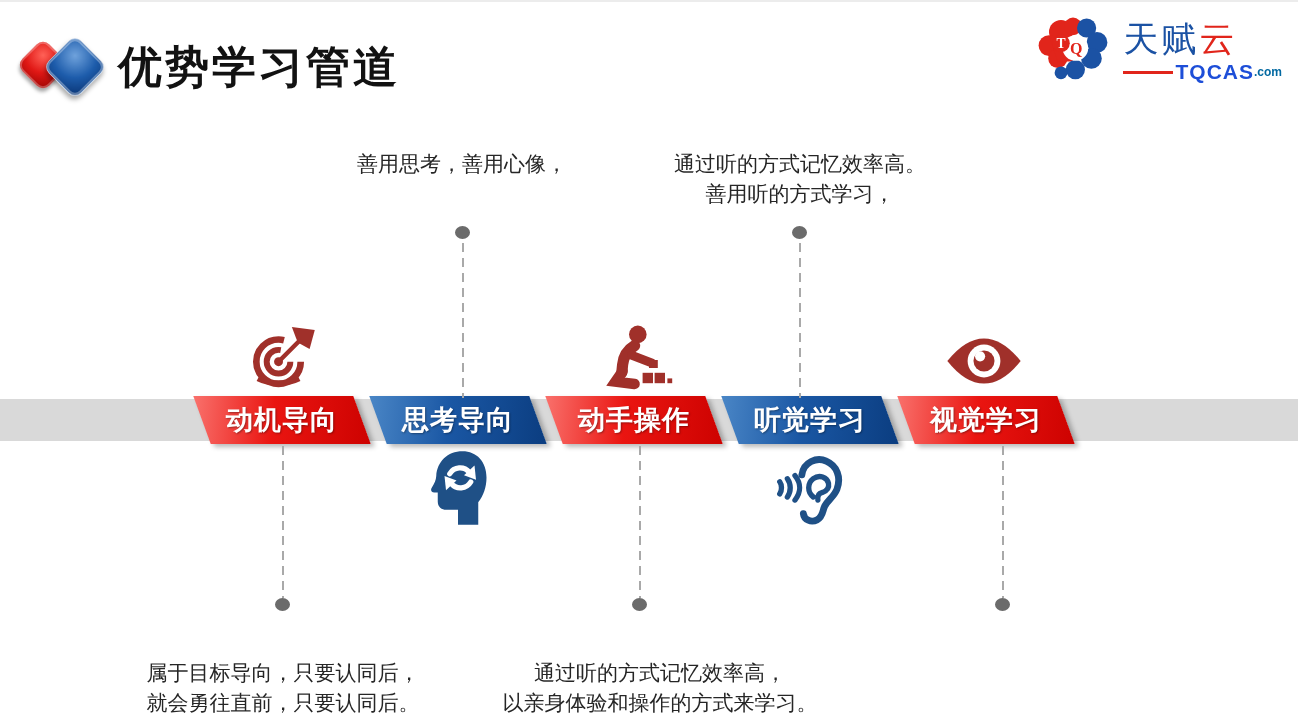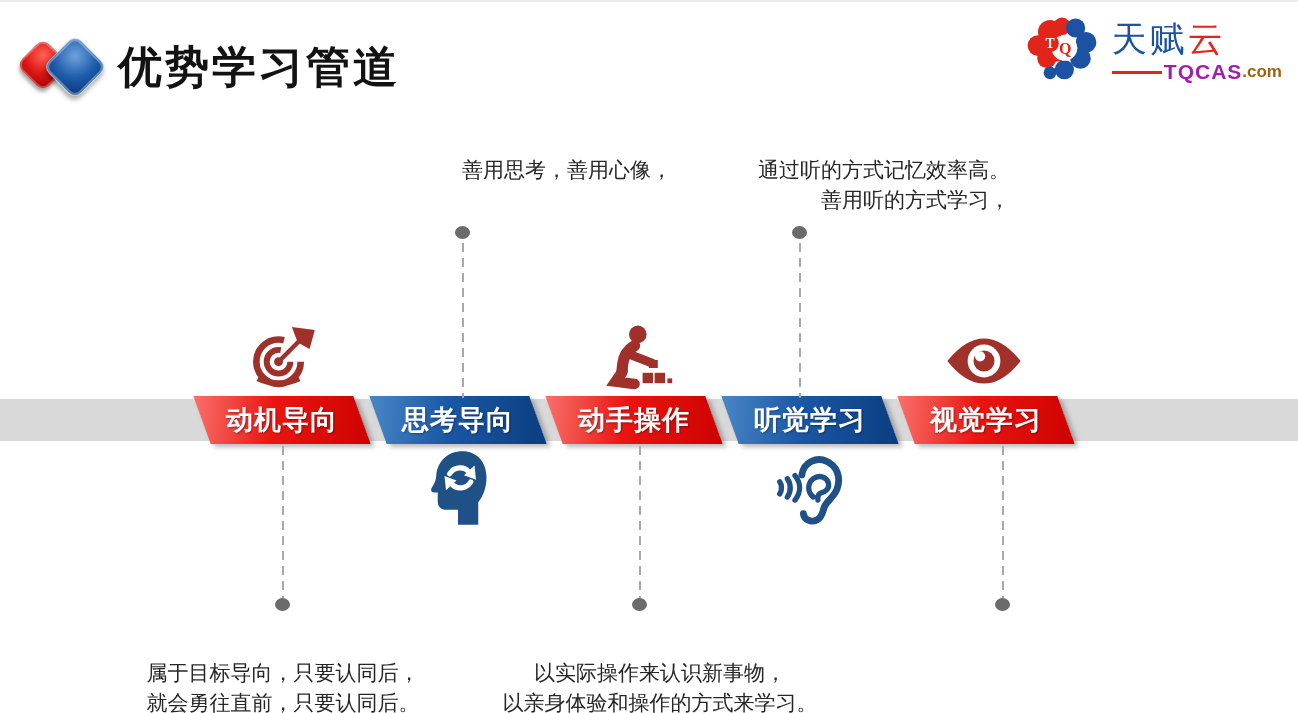--- a/index.html
+++ b/index.html
@@ -16,42 +16,42 @@
   .diamond.blue{left:52px;top:42px;width:44px;height:44px;
         background:radial-gradient(circle at 32% 32%, #6fa2dc, #1d5cab 52%, #07306e);
         box-shadow:inset 0 0 0 2px rgba(255,255,255,.32), 2px 3px 5px rgba(0,0,0,.35);
         border:1px solid rgba(255,255,255,.65);}
 
   .brand{position:absolute;top:10px;right:16px;display:flex;align-items:center;gap:6px;}
   .brand-cn{font-size:35px;font-weight:400;letter-spacing:3px;color:#1b52a4;line-height:38px;}
   .brand-cn .red-ch{color:#e1251b;}
   .brand-url{display:flex;align-items:center;margin-top:2px;}
   .brand-dash{width:50px;height:3px;background:#e1251b;margin-right:2px;}
-  .brand-tq{font-size:21px;font-weight:800;color:#a21caf;letter-spacing:1px;}
-  .brand-com{font-size:17px;font-weight:800;color:#a16207;}
+  .brand-tq{font-size:21px;font-weight:800;color:#1d4ed8;letter-spacing:1px;}
+  .brand-com{font-size:12px;font-weight:800;color:#0369a1;}
 
   
   .band{position:absolute;left:0;top:397px;width:1298px;height:42px;background:#d9d9d9;}
   .banner{position:absolute;top:394px;width:160px;height:48px;transform:skewX(20deg);
           box-shadow:3px 3px 5px rgba(0,0,0,.28);display:flex;align-items:center;justify-content:center;}
   .banner.red{background:linear-gradient(115deg,#f9716c 0%,#ea1511 45%,#cd0200 100%);}
   .banner.blue{background:linear-gradient(115deg,#4a86c6 0%,#1a57a4 45%,#0b3d80 100%);}
   .banner-label{transform:skewX(-20deg);color:#fff;font-size:27px;font-weight:800;letter-spacing:1px;
           text-shadow:1px 1px 2px rgba(0,0,0,.35);white-space:nowrap;}
 
   
   .dash-line{position:absolute;width:2px;
       background:repeating-linear-gradient(to bottom,#a9a9a9 0 9px,transparent 9px 15px);}
   .dash-line.top{top:241px;height:155px;}
   .dash-line.bottom{top:444px;height:152px;}
   .dot{position:absolute;width:15px;height:13px;border-radius:50%;background:#6b6b6b;}
 
   
   .desc{position:absolute;width:420px;text-align:center;font-size:21px;line-height:30px;color:#262626;}
-  .desc.top{top:153px;text-align:right;}
+  .desc.top{top:147px;}
   .desc.bottom{top:656px;}
 
   .icon{position:absolute;}
 </style>
 </head>
 <body>
 
 <div class="slide">
 
   <span class="diamond red"></span>
@@ -176,17 +176,17 @@
   <div class="desc top" style="left:590px">
     <div>通过听的方式记忆效率高。</div>
     <div>善用听的方式学习，</div>
   </div>
 
   <div class="desc bottom" style="left:73px">
     <div>属于目标导向，只要认同后，</div>
     <div>就会勇往直前，只要认同后。</div>
   </div>
   <div class="desc bottom" style="left:450px">
-    <div>以实际操作来认识新事物，</div>
+    <div>通过听的方式记忆效率高，</div>
     <div>以亲身体验和操作的方式来学习。</div>
   </div>
 
 </div>
 
 </body></html>

